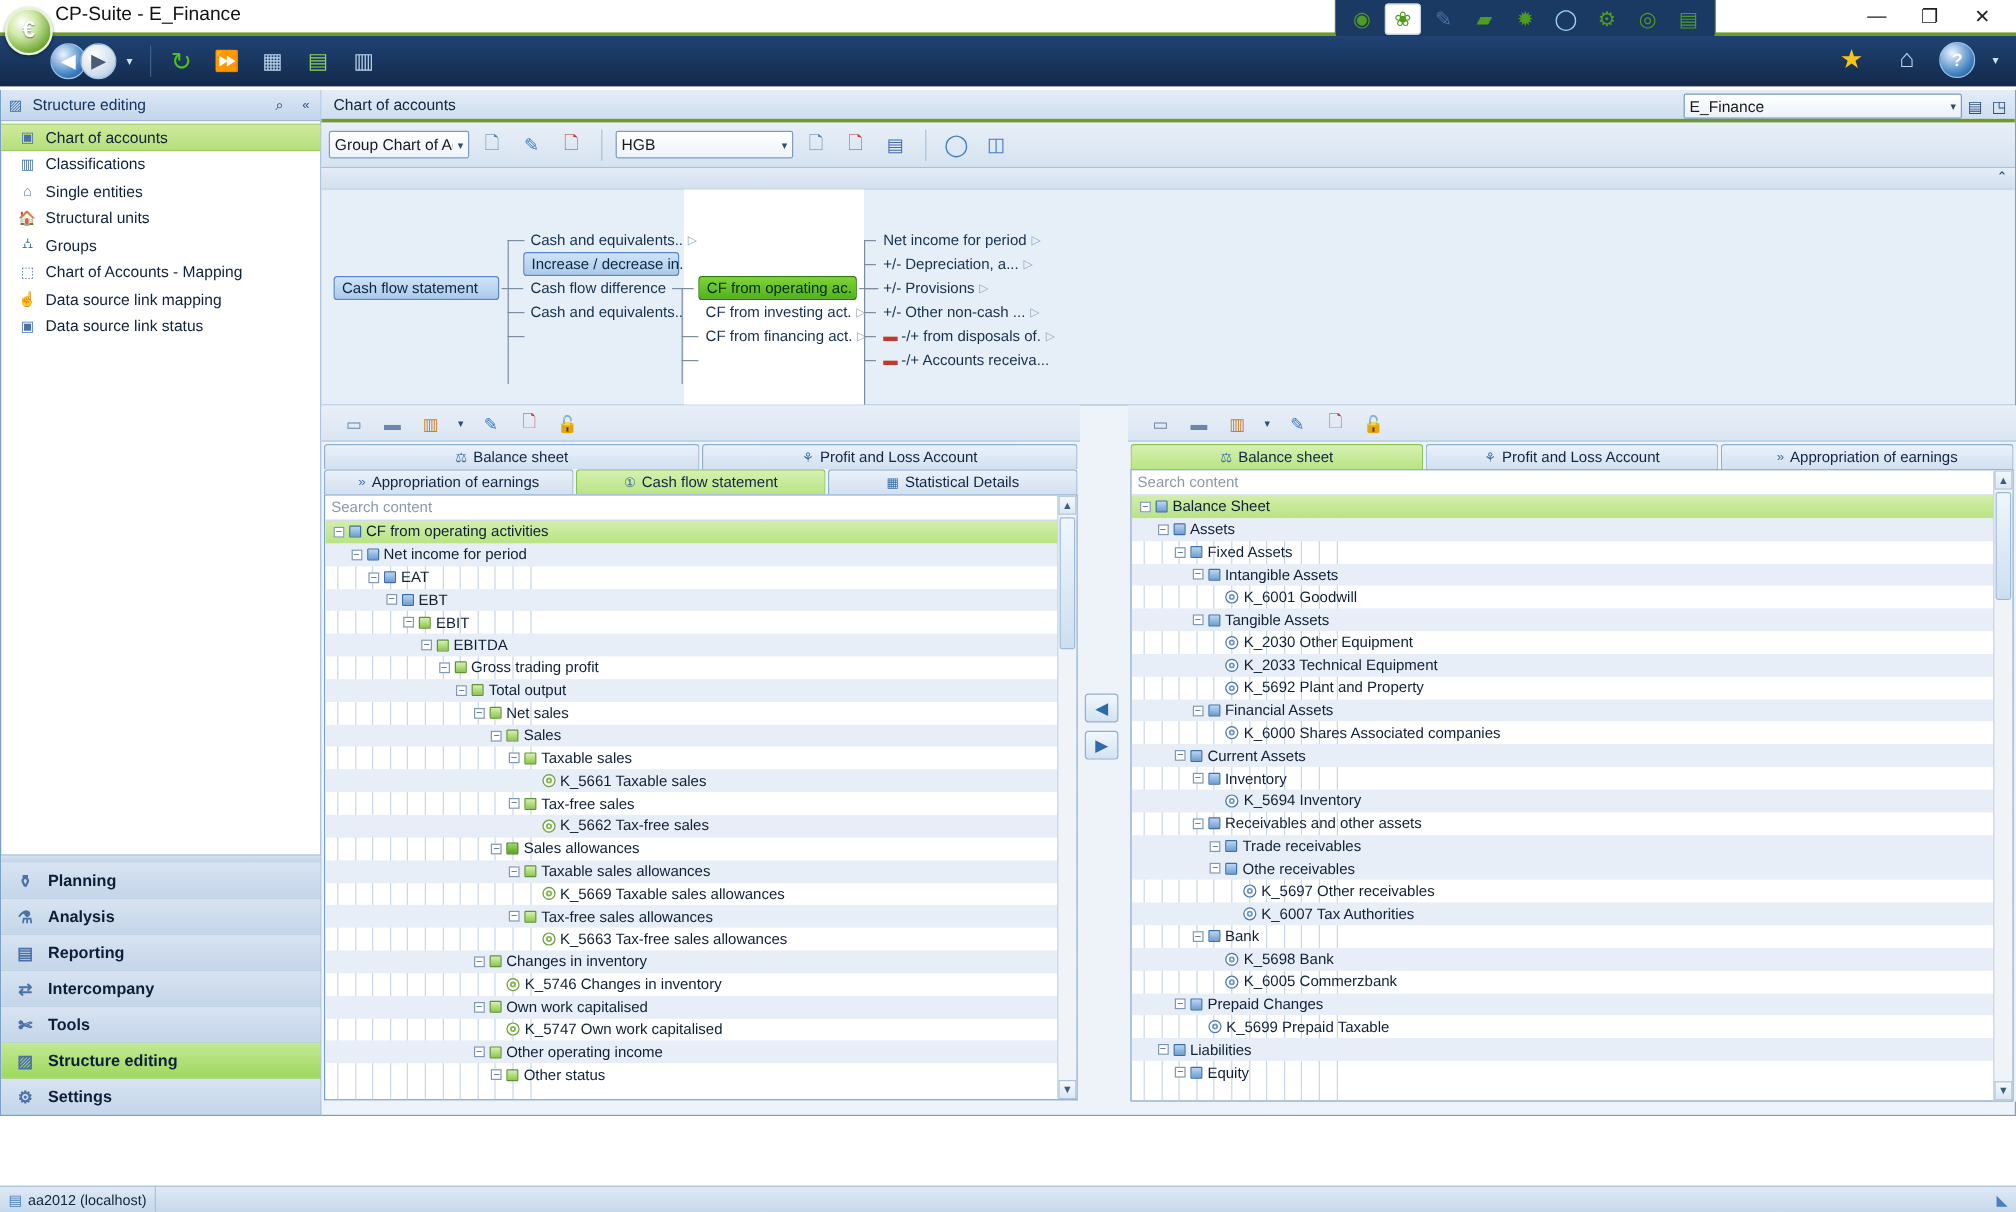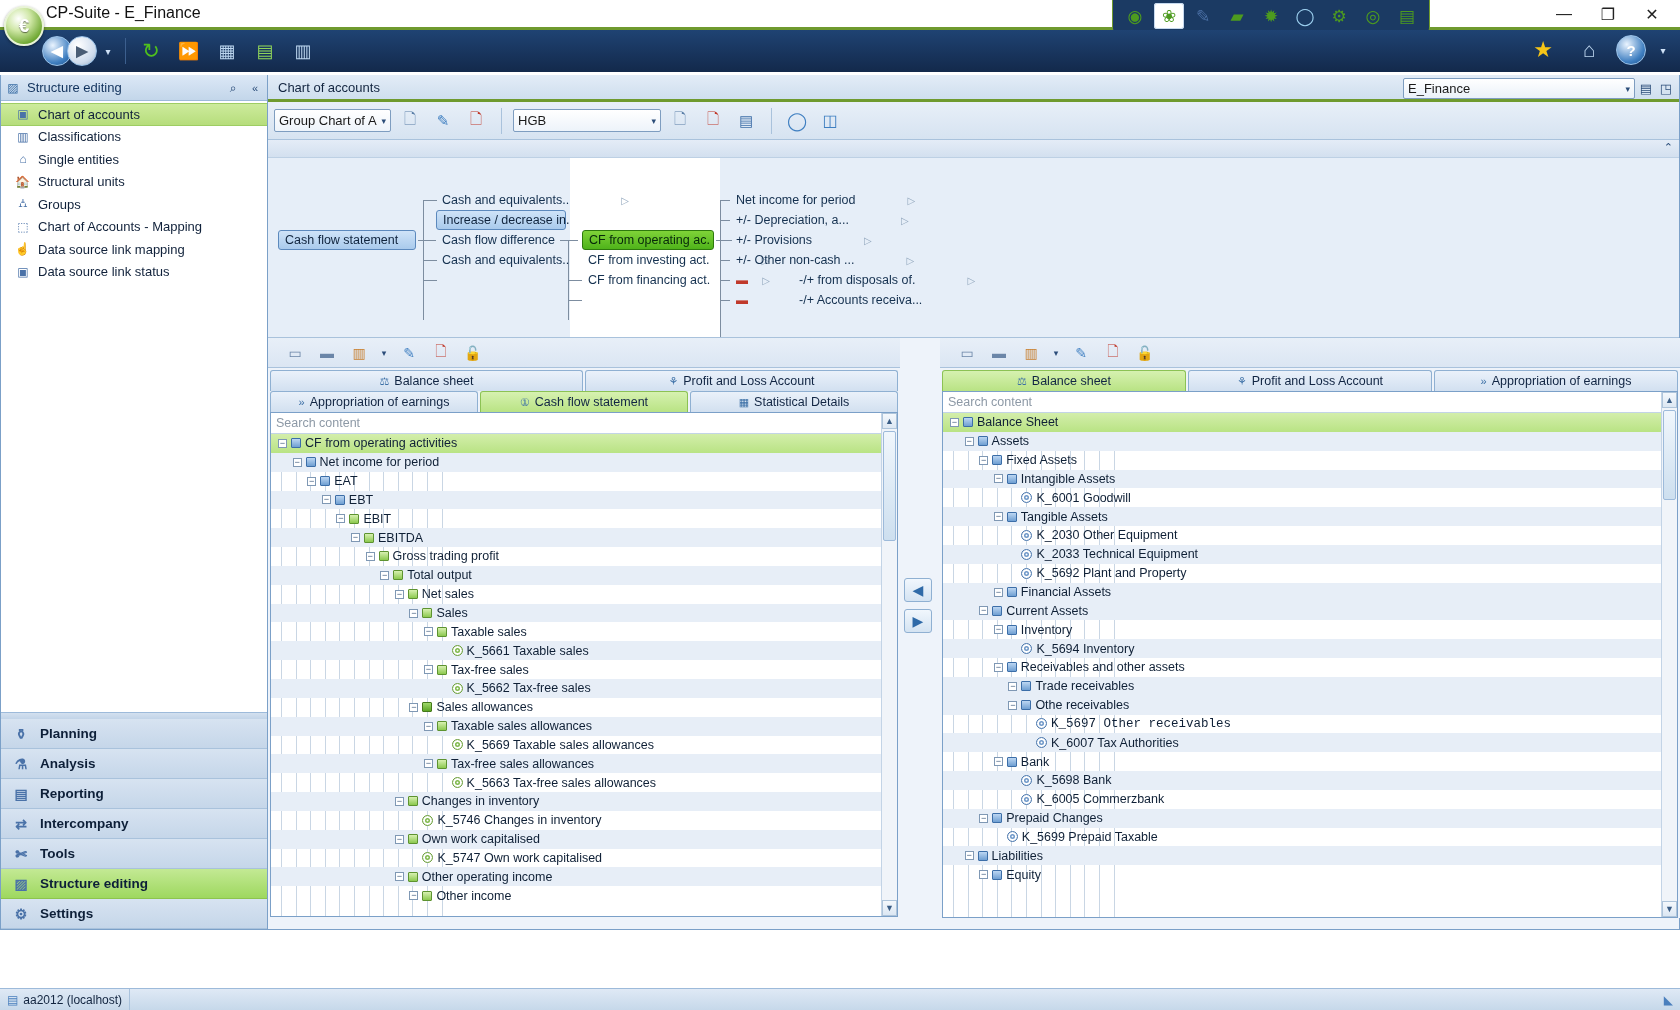--- a/index.html
+++ b/index.html
@@ -163,21 +163,21 @@
   .graph-topstrip .collapser { position:absolute; right:6px; top:1px; font-size:11px; color:#2b4d79; }
   .gcanvas { position:relative; height:180px; }
   .gwhite { position:absolute; left:302px; top:0; width:150px; height:180px; background:#fff; }
   .gnode {
     position:absolute; height:20px; display:flex; align-items:center;
     padding:0 6px; font-size:12.5px; white-space:nowrap;
     border-radius:3px;
   }
   .gnode.blue { background: linear-gradient(#cfe3f8,#a9caec); border:1px solid #5c89bd; color:#10243d; }
   .gnode.green { background: linear-gradient(#7fd338, #4fb31a); border:1px solid #2e7a0d; color:#06280a; font-weight:500;}
-  .gnode.plain { background:transparent; border:none; color:#14304f;gap:48px; }
+  .gnode.plain { background:transparent; border:none; color:#14304f; }
   .gline { position:absolute; background:#7d8da0; }
   .gexp { color:#93a8be; font-size:10px; margin-left:4px; }
   .gminus { color:#c0392b; font-weight:bold; font-size:12px; }
 
   
   .treesplit { position:relative; height: 590px; }
   .tpanel { position:absolute; top:0; background:#eef3fa; }
   .tpanel.left { left:0; width:632px; }
   .tpanel.right { left:672px; width:740px; }
   .tp-toolbar {
@@ -677,21 +677,21 @@
                 <span>K_5747 Own work capitalised</span>
               </div>
               <div class="trow alt" style="padding-left: 123.8px;">
                 <span class="tw">−</span>
                 <span class="tsq green"></span>
                 <span>Other operating income</span>
               </div>
               <div class="trow" style="padding-left: 138.4px;">
                 <span class="tw">−</span>
                 <span class="tsq green"></span>
-                <span>Other income</span>
+                <span>Other status</span>
               </div>
             </div>
           <div class="vscroll">
             <div class="vs-btn">▲</div>
             <div class="vs-thumb" style="top:18px; height:110px"></div>
             <div class="vs-btn" style="position:absolute;bottom:0;left:0;right:0">▼</div>
           </div>
         </div>
       </div>
 
@@ -787,20 +787,25 @@
               <div class="trow" style="padding-left: 65.4px;">
                 <span style="width: 13px; flex: 0 0 auto;"></span>
                 <span class="tdot blue"></span>
                 <span>K_5692 Plant and Property</span>
               </div>
               <div class="trow alt" style="padding-left: 50.8px;">
                 <span class="tw">−</span>
                 <span class="tsq blue"></span>
                 <span>Financial Assets</span>
               </div>
+              <div class="trow" style="padding-left: 65.4px;">
+                <span style="width: 13px; flex: 0 0 auto;"></span>
+                <span class="tdot blue"></span>
+                <span>K_6000 Shares Associated companies</span>
+              </div>
               <div class="trow alt" style="padding-left: 36.2px;">
                 <span class="tw">−</span>
                 <span class="tsq blue"></span>
                 <span>Current Assets</span>
               </div>
               <div class="trow" style="padding-left: 50.8px;">
                 <span class="tw">−</span>
                 <span class="tsq blue"></span>
                 <span>Inventory</span>
               </div>
@@ -817,21 +822,21 @@
               <div class="trow alt" style="padding-left: 65.4px;">
                 <span class="tw">−</span>
                 <span class="tsq blue"></span>
                 <span>Trade receivables</span>
               </div>
               <div class="trow alt" style="padding-left: 65.4px;">
                 <span class="tw">−</span>
                 <span class="tsq blue"></span>
                 <span>Othe receivables</span>
               </div>
-              <div class="trow" style="padding-left: 80px; font-family: Liberation Mono, monospace;">
+              <div class="trow" style="padding-left: 80px;">
                 <span style="width: 13px; flex: 0 0 auto;"></span>
                 <span class="tdot blue"></span>
                 <span>K_5697 Other receivables</span>
               </div>
               <div class="trow alt" style="padding-left: 80px;">
                 <span style="width: 13px; flex: 0 0 auto;"></span>
                 <span class="tdot blue"></span>
                 <span>K_6007 Tax Authorities</span>
               </div>
               <div class="trow" style="padding-left: 50.8px;">

